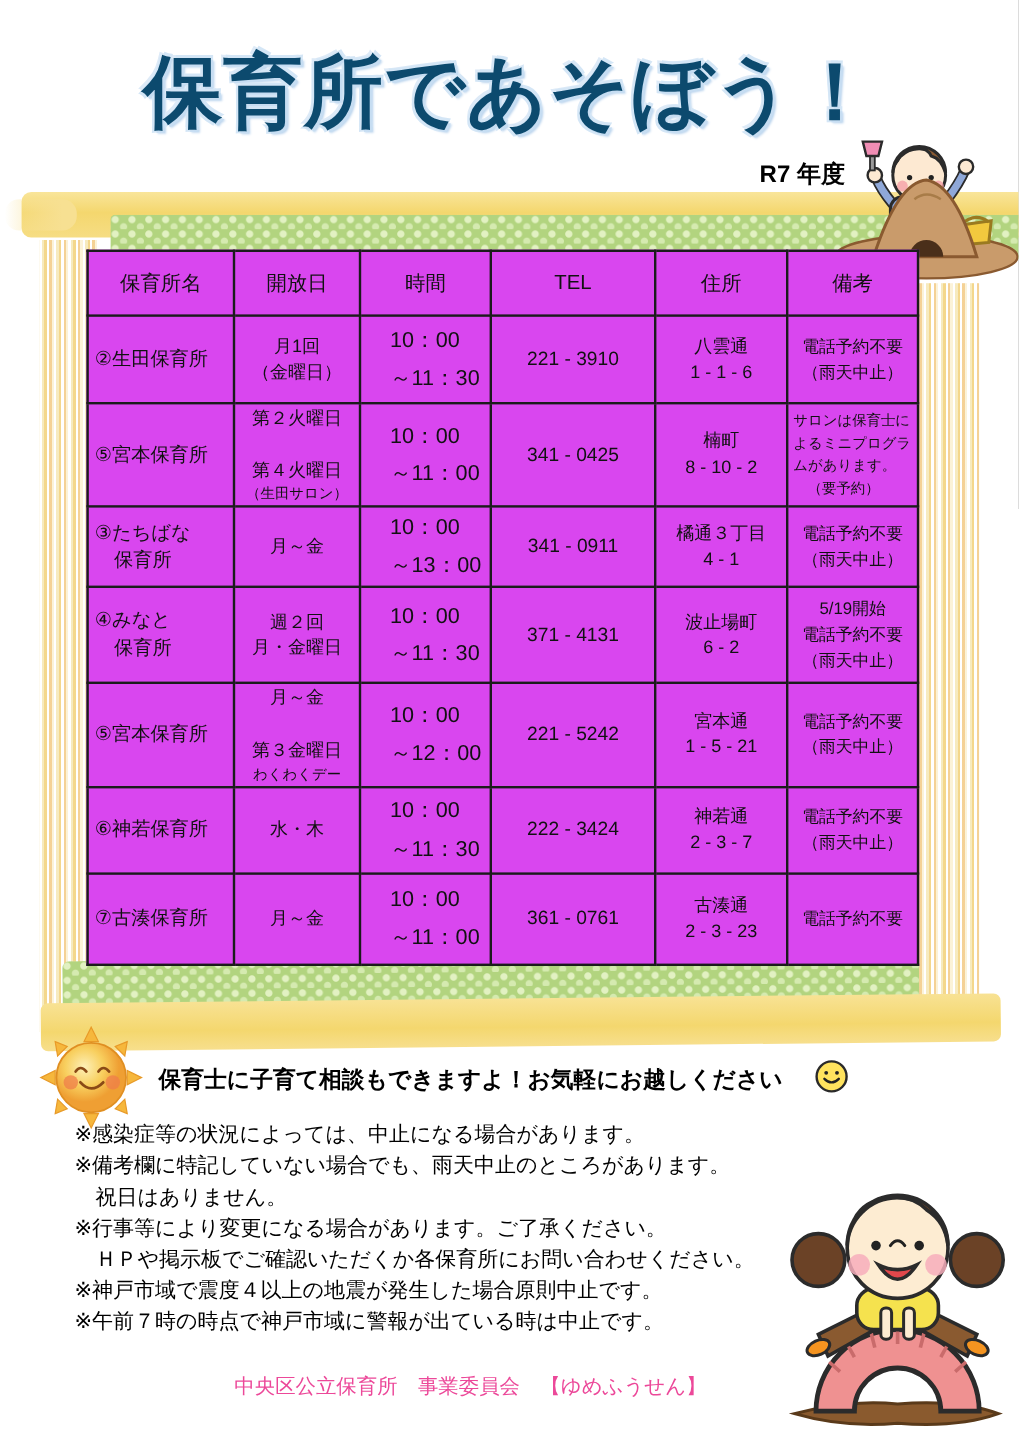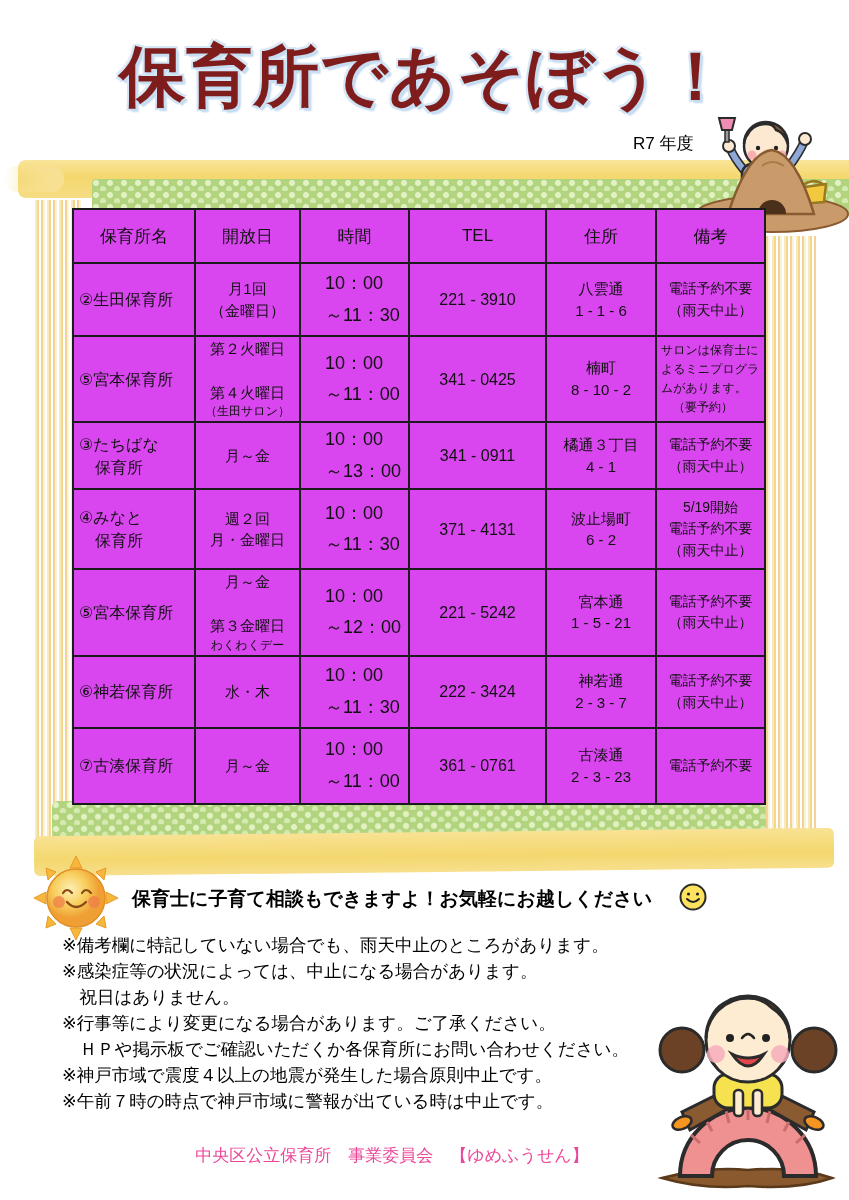--- a/index.html
+++ b/index.html
@@ -50,28 +50,28 @@
   .band-yellow-bottom {
     position:absolute; left:34px; top:832px; width:800px; height:40px;
     background:linear-gradient(180deg,#f8e294 0%,#f4d76e 60%,#f7df8d 100%);
     border-radius:6px; transform:rotate(-0.6deg);
   }
 
   
   .title {
     position:absolute; left:0; top:32px; width:100%;
     text-align:center; font-size:66px; font-weight:bold; letter-spacing:1px;
-    color:#7f1d1d;
+    color:#0c4a6e;
     text-shadow:
       2px 2px 0 #c6ddf2, -2px 2px 0 #d4e6f6,
       2px -2px 0 #d4e6f6, -2px -2px 0 #ddeaf7, 3px 3px 2px #bcd5ee;
     z-index:2; white-space:nowrap;
   }
   .year-label {
-    position:absolute; left:633px; top:132px; font-size:17px; color:#000; z-index:2;
+    position:absolute; left:633px; top:132px; font-size:20px; color:#000; z-index:2;font-weight:bold;
   }
 
   
   .table-wrap { position:absolute; left:72px; top:208px; z-index:3; }
   table.schedule {
     border-collapse:collapse; table-layout:fixed; background:#d946ef; width:692px;
   }
   .schedule th, .schedule td {
     border:2px solid #1b1b1b; text-align:center; vertical-align:middle;
     font-weight:normal; padding:1px 2px; overflow:hidden;
@@ -388,22 +388,22 @@
       <svg width="30" height="30" viewBox="0 0 30 30">
         <circle cx="15" cy="15" r="12.5" fill="#ffe35e" stroke="#2a2a2a" stroke-width="2"></circle>
         <circle cx="10.5" cy="12" r="1.6" fill="#222"></circle>
         <circle cx="19.5" cy="12" r="1.6" fill="#222"></circle>
         <path d="M9 17 q6 6 12 0" fill="none" stroke="#222" stroke-width="2" stroke-linecap="round"></path>
       </svg>
     </span>
   </div>
 
   <div class="notes">
+    <div class="note-line">※感染症等の状況によっては、中止になる場合があります。</div>
     <div class="note-line">※備考欄に特記していない場合でも、雨天中止のところがあります。</div>
-    <div class="note-line">※感染症等の状況によっては、中止になる場合があります。</div>
     <div class="note-line">　祝日はありません。</div>
     <div class="note-line">※行事等により変更になる場合があります。ご了承ください。</div>
     <div class="note-line">　ＨＰや掲示板でご確認いただくか各保育所にお問い合わせください。</div>
     <div class="note-line">※神戸市域で震度４以上の地震が発生した場合原則中止です。</div>
     <div class="note-line">※午前７時の時点で神戸市域に警報が出ている時は中止です。</div>
   </div>
 
   <div class="footer-line">中央区公立保育所　事業委員会　【ゆめふうせん】</div>
 
   <div class="girl-tire">

